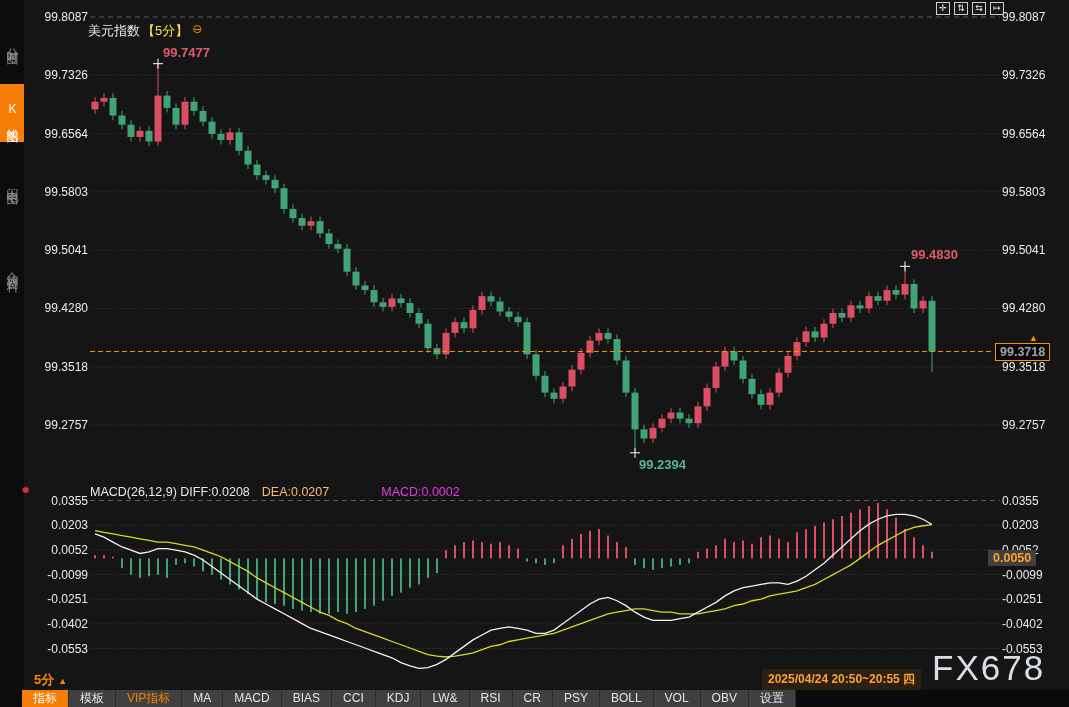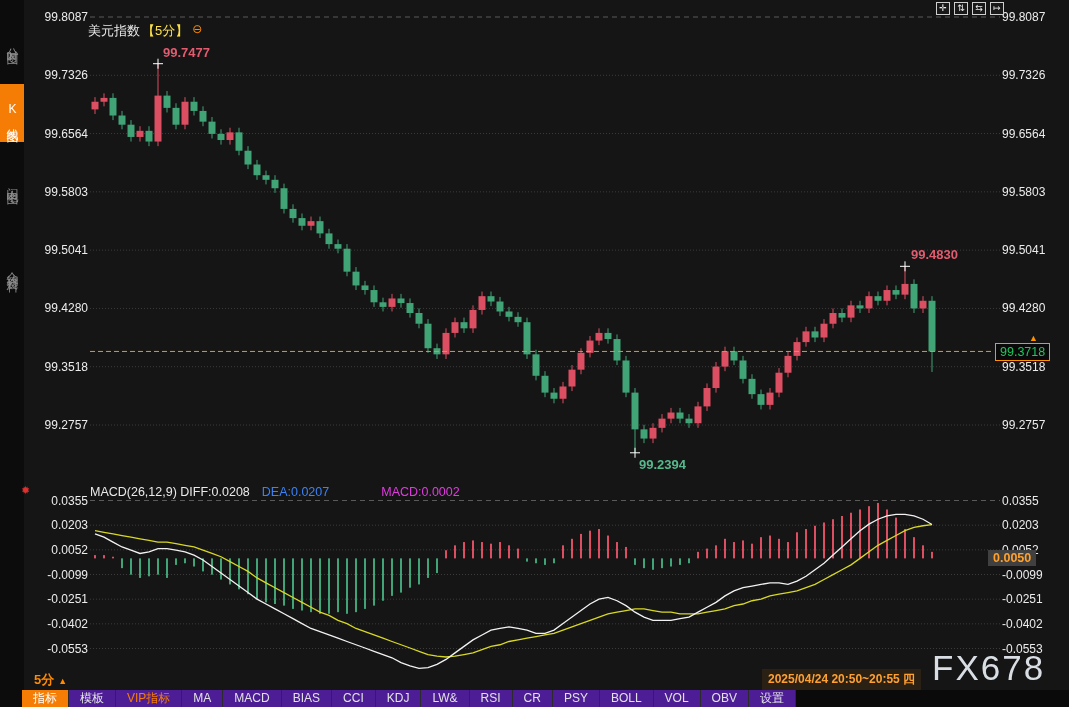--- a/index.html
+++ b/index.html
@@ -31,28 +31,28 @@
     width:14px;height:13px;border:1px solid #cfcfcf;background:#191919;
     color:#eaeaea;font-size:9px;line-height:11px;text-align:center;cursor:pointer;
   }
   
   .axlbl{position:absolute;font-size:12px;color:#ececec;white-space:nowrap;}
   .axlbl-l{right:981px;text-align:right;}
   .axlbl-r{left:1002px;text-align:left;}
   
   .macd-row{position:absolute;left:90px;top:485px;display:flex;gap:12px;font-size:12.5px;}
   .macd-w{color:#e9e9e9;}
-  .macd-dea{color:#3b82f6;}
+  .macd-dea{color:#fdba74;}
   .macd-m{color:#e23ae2;margin-left:40px;}
   .macd-dot{position:absolute;left:21px;top:484px;color:#e03030;font-size:11px;cursor:pointer;}
   
   .price-tag{
     position:absolute;left:995px;top:343px;padding:1px 4px;
-    border:1px solid #ff9000;background:#0a0a0a;color:#22c55e;
-    font-size:12.5px;font-weight:normal;
+    border:1px solid #ff9000;background:#0a0a0a;color:#a3a3a3;
+    font-size:12.5px;font-weight:bold;
   }
   .price-arrow{position:absolute;left:1029px;top:333px;color:#ff9000;font-size:9px;}
   .macd-tag{
     position:absolute;left:988px;top:550px;padding:1px 5px;
     background:#404040;color:#ffa12c;font-size:12.5px;font-weight:bold;
   }
   
   .period-label{position:absolute;left:34px;top:671px;color:#ff8a00;font-size:13px;font-weight:bold;cursor:pointer;}
   .period-label .arr{font-size:9px;margin-left:4px;}
   .date-box{
@@ -62,21 +62,21 @@
   .watermark{
     position:absolute;left:932px;top:648px;color:#d9dee5;
     font-size:35px;letter-spacing:2px;font-weight:500;
   }
   .toolbar{
     position:absolute;left:22px;right:0;bottom:0;height:17px;
     display:flex;background:#0a0a0a;
   }
   .tb-btn{
     height:17px;line-height:16px;padding:0 11px;font-size:12px;color:#e2e2e2;
-    background:#4c1d95;border-right:1px solid #2b2b2b;cursor:pointer;white-space:nowrap;
+    background:#404040;border-right:1px solid #2b2b2b;cursor:pointer;white-space:nowrap;
   }
   .tb-active{background:#f57d05;color:#fff;}
   .tb-vip{color:#f57d05;}
 </style>
 </head>
 <body>
 
 <div class="screen">
 
   <div class="sidebar">

